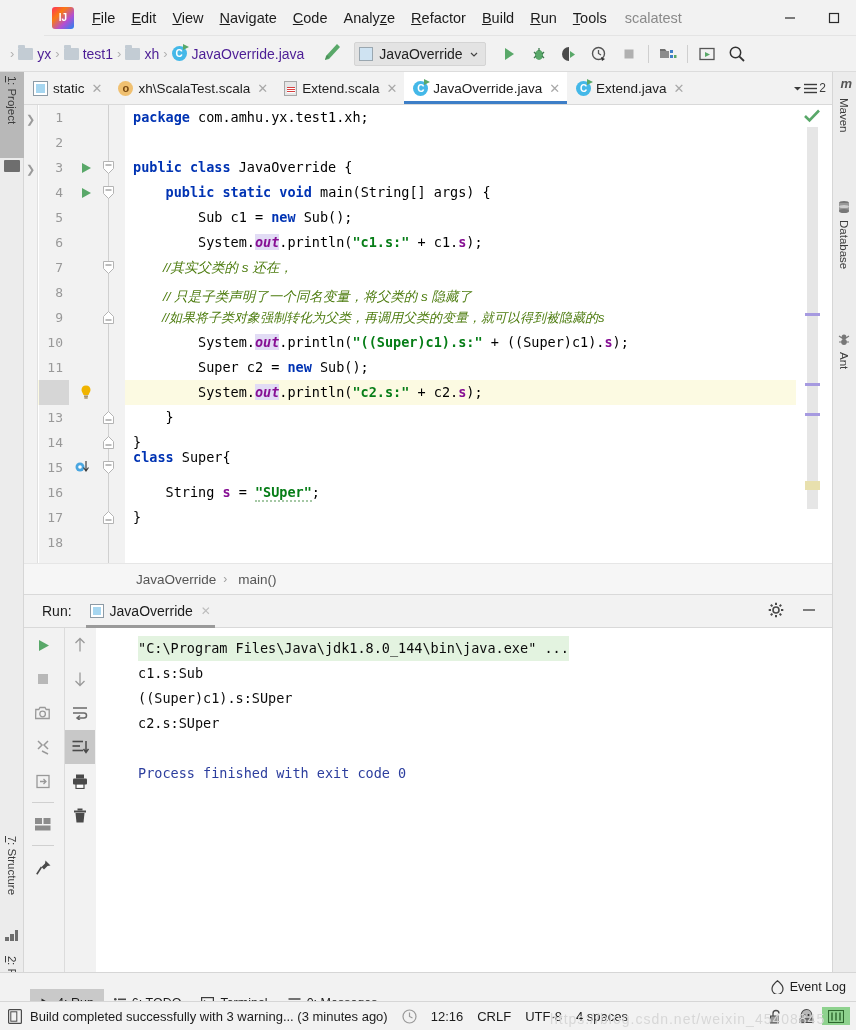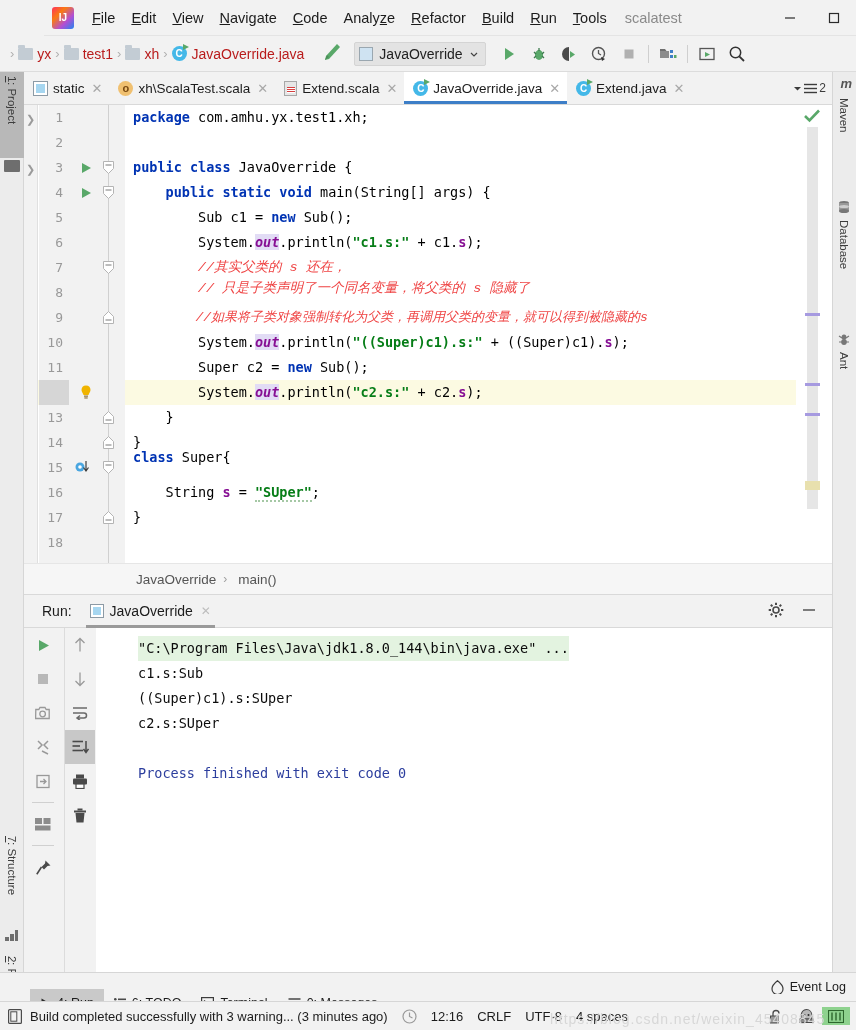--- a/index.html
+++ b/index.html
@@ -42,21 +42,21 @@
   .win-btn { width:44px; height:36px; display:flex; align-items:center; justify-content:center;
              font-size:16px; color:#2b2b2b; }
   .win-btn svg { display:block; }
 
   
   .navbar {
     position:absolute; left:0; top:36px; width:856px; height:36px;
     background:#f2f2f2; display:flex; align-items:center;
     border-bottom:1px solid #dcdcdc;
   }
-  .crumb { display:flex; align-items:center; font-size:14px; color:#b91c1c; white-space:nowrap;}
+  .crumb { display:flex; align-items:center; font-size:14px; color:#4c1d95; white-space:nowrap;}
   .crumb-sep { color:#b0b0b0; margin:0 4px; font-size:13px; }
   .folder-ic {
     width:15px; height:12px; margin-right:4px; position:relative; flex:none;
     background:#c3ccd4; border-radius:1px;
   }
   .folder-ic::before{
     content:""; position:absolute; left:0; top:-3px; width:7px; height:3px;
     background:#c3ccd4; border-radius:1px 1px 0 0;
   }
   .jclass-ic{
@@ -157,21 +157,21 @@
   .code-area { position:absolute; left:101px; top:0; right:36px; height:100%; }
   .cl {
     position:absolute; left:8px; right:0; height:25px; line-height:25px;
     font-family:"DejaVu Sans Mono","Liberation Mono",monospace;
     font-size:13.5px; color:#000; white-space:pre;
   }
   .kw { color:#0033b3; font-weight:bold; }
   .str { color:#067d17; font-weight:bold; }
   .fld { color:#871094; font-weight:bold; }
   .stat { color:#871094; font-style:italic; font-weight:bold; background:#e2dcf5; }
-  .cmt { color:#ef4444; font-style:italic; font-family:Liberation Mono, monospace; }
+  .cmt { color:#4d7c0f; font-style:italic; font-family:Liberation Sans, sans-serif; }
   .caret { display:inline-block; width:1px; height:15px; background:#000; vertical-align:-2px;
            margin:0 -1px 0 0; }
   .squig { border-bottom:2px dotted #a5c8a5; }
 
   
   .ed-right { position:absolute; right:0; top:0; width:36px; height:100%; background:#fff; }
   .ed-check { position:absolute; right:12px; top:4px; }
   .ed-track { position:absolute; right:14px; top:22px; width:11px; height:382px; background:#e6e6e6; }
   .marker { position:absolute; right:12px; width:15px; height:3px; background:#a69ae0; }
   .marker-caret { position:absolute; right:12px; width:15px; height:9px; background:#e8e0ae; }
@@ -572,21 +572,21 @@
 
       <div class="cl" style="top:50px"><span class="kw">public</span> <span class="kw">class</span> <span>JavaOverride {</span></div>
 
       <div class="cl" style="top:75px"><span>    </span><span class="kw">public</span> <span class="kw">static</span> <span class="kw">void</span><span> main(String[] args) {</span></div>
 
       <div class="cl" style="top:100px"><span>        Sub c1 = </span><span class="kw">new</span><span> Sub();</span></div>
 
       <div class="cl" style="top:125px"><span>        System.</span><span class="stat">out</span><span>.println(</span><span class="str">"c1.s:"</span><span> + c1.</span><span class="fld">s</span><span>);</span></div>
 
       <div class="cl cmt" style="top:150px">        //其实父类的 s 还在，</div>
-      <div class="cl cmt" style="top:171px">        // 只是子类声明了一个同名变量，将父类的 s 隐藏了</div>
+      <div class="cl cmt" style="top:179px">        // 只是子类声明了一个同名变量，将父类的 s 隐藏了</div>
       <div class="cl cmt" style="top:200px; font-size:13px">        //如果将子类对象强制转化为父类，再调用父类的变量，就可以得到被隐藏的s</div>
 
       <div class="cl" style="top:225px"><span>        System.</span><span class="stat">out</span><span>.println(</span><span class="str">"((Super)c1).s:"</span><span> + ((Super)c1).</span><span class="fld">s</span><span>);</span></div>
 
       <div class="cl" style="top:250px"><span>        Super c2 = </span><span class="kw">new</span><span> Sub();</span></div>
 
       <div class="cl" style="top:275px"><span>        System.</span><span class="caret"></span><span class="stat">out</span><span>.println(</span><span class="str">"c2.s:"</span><span> + c2.</span><span class="fld">s</span><span>);</span></div>
 
       <div class="cl" style="top:300px">    }</div>
       <div class="cl" style="top:325px">}</div>

